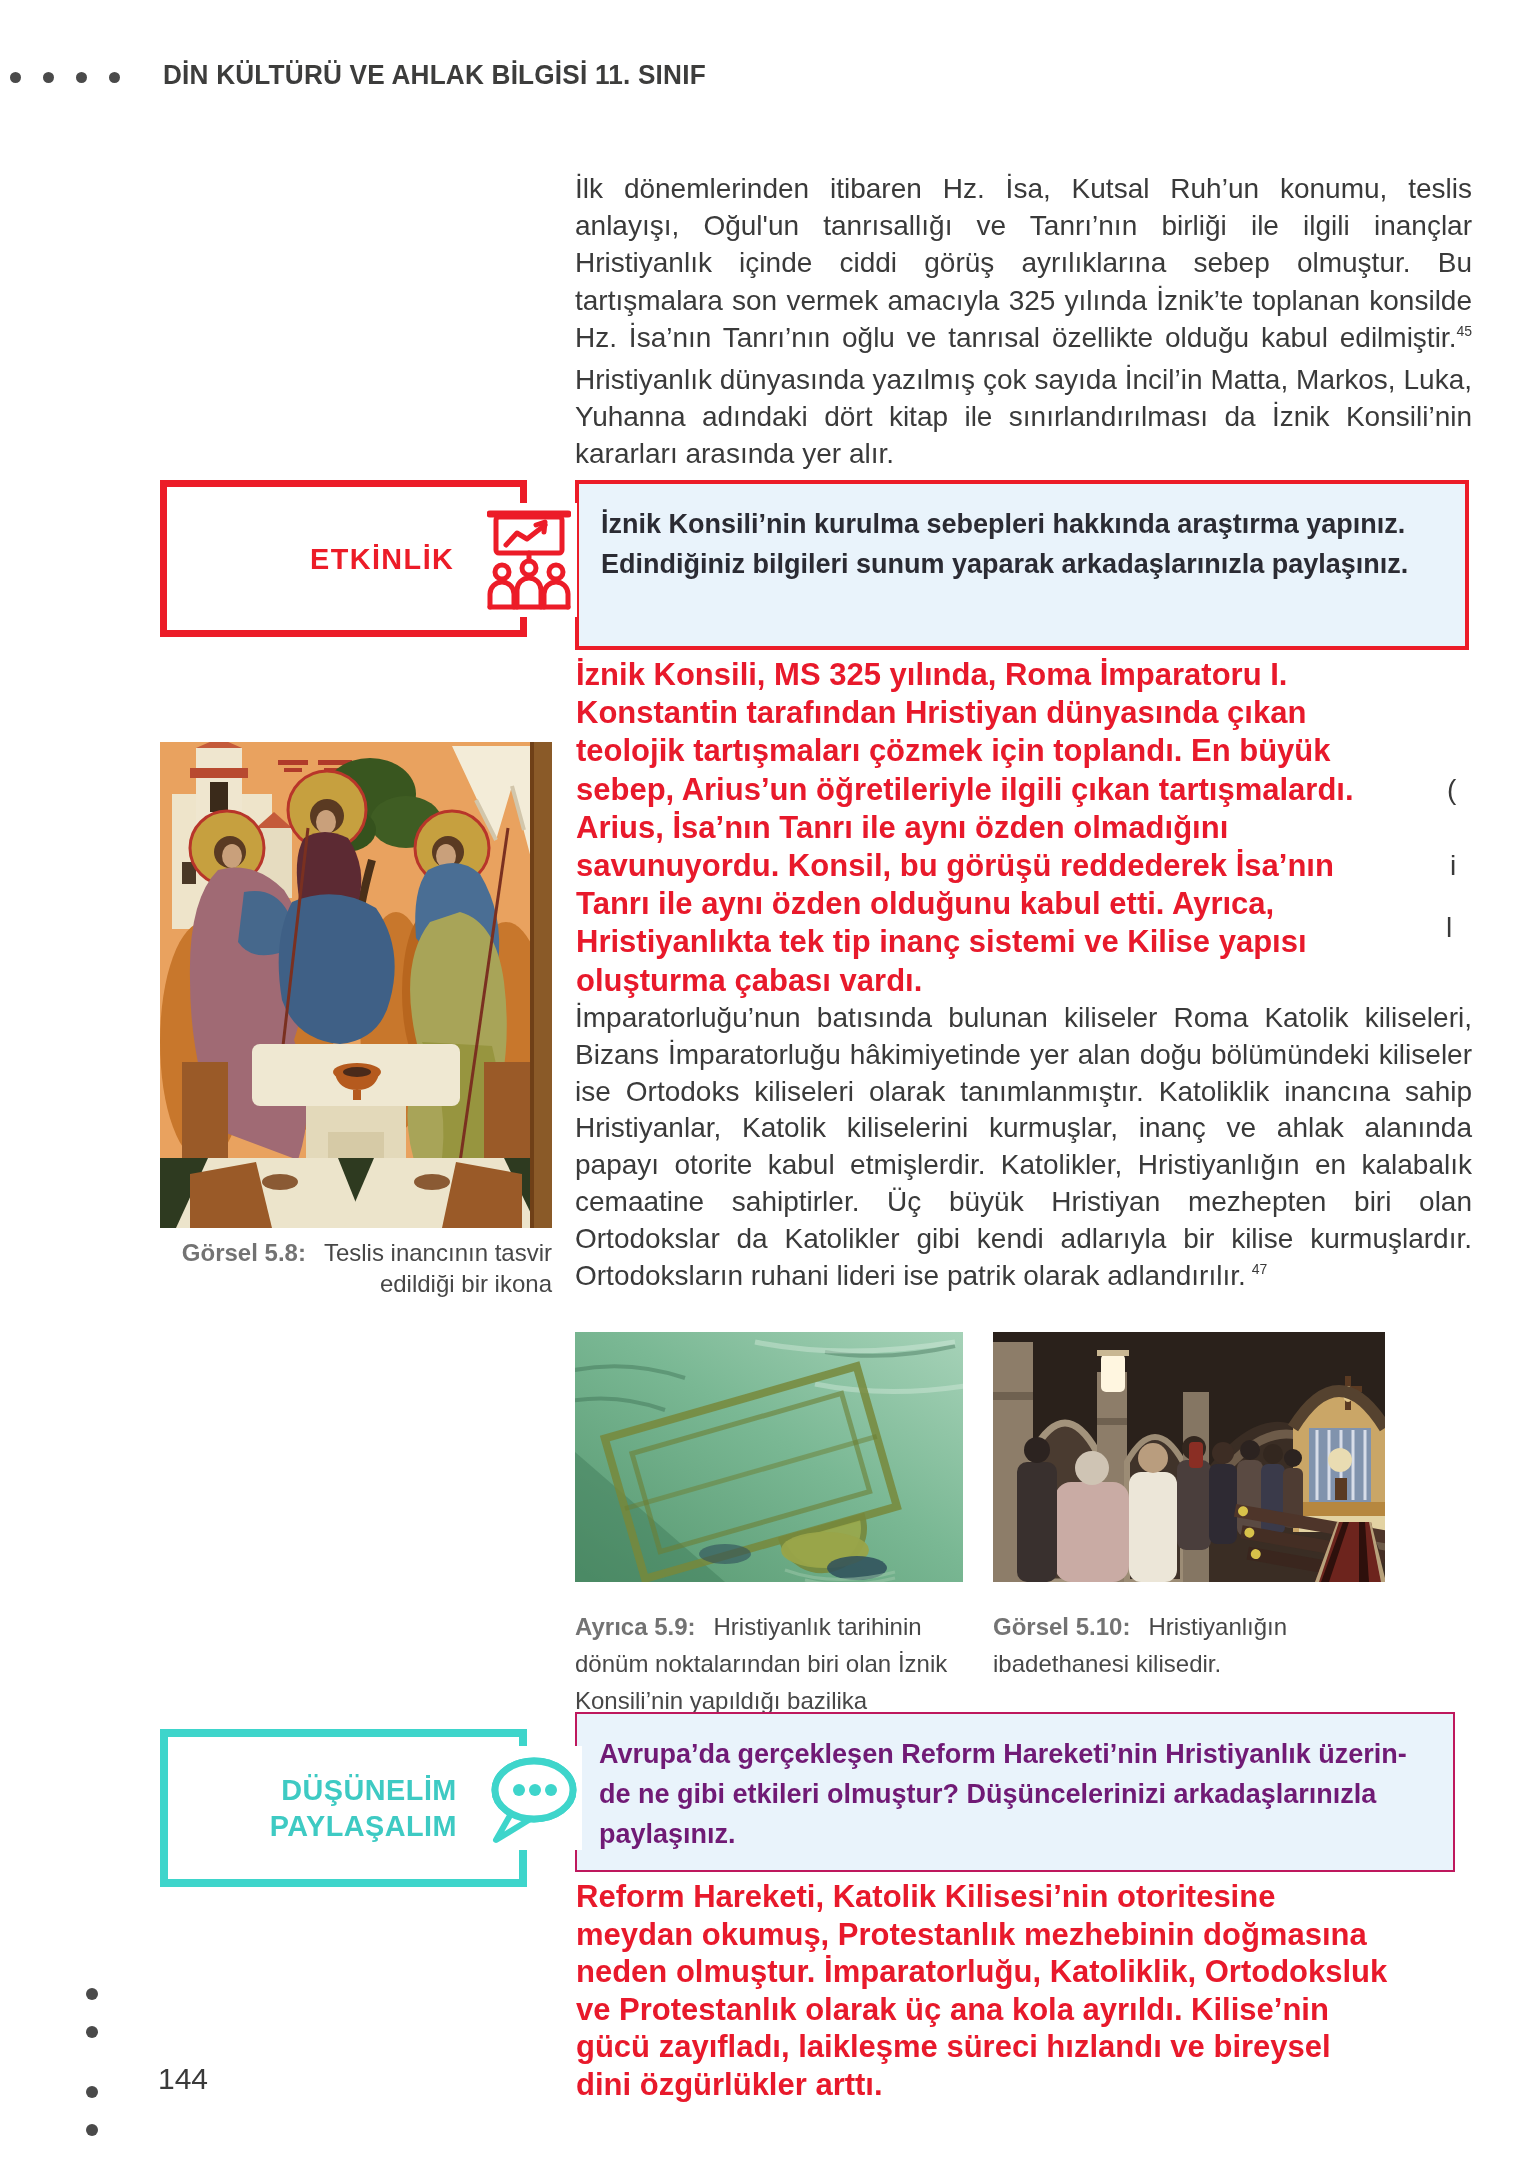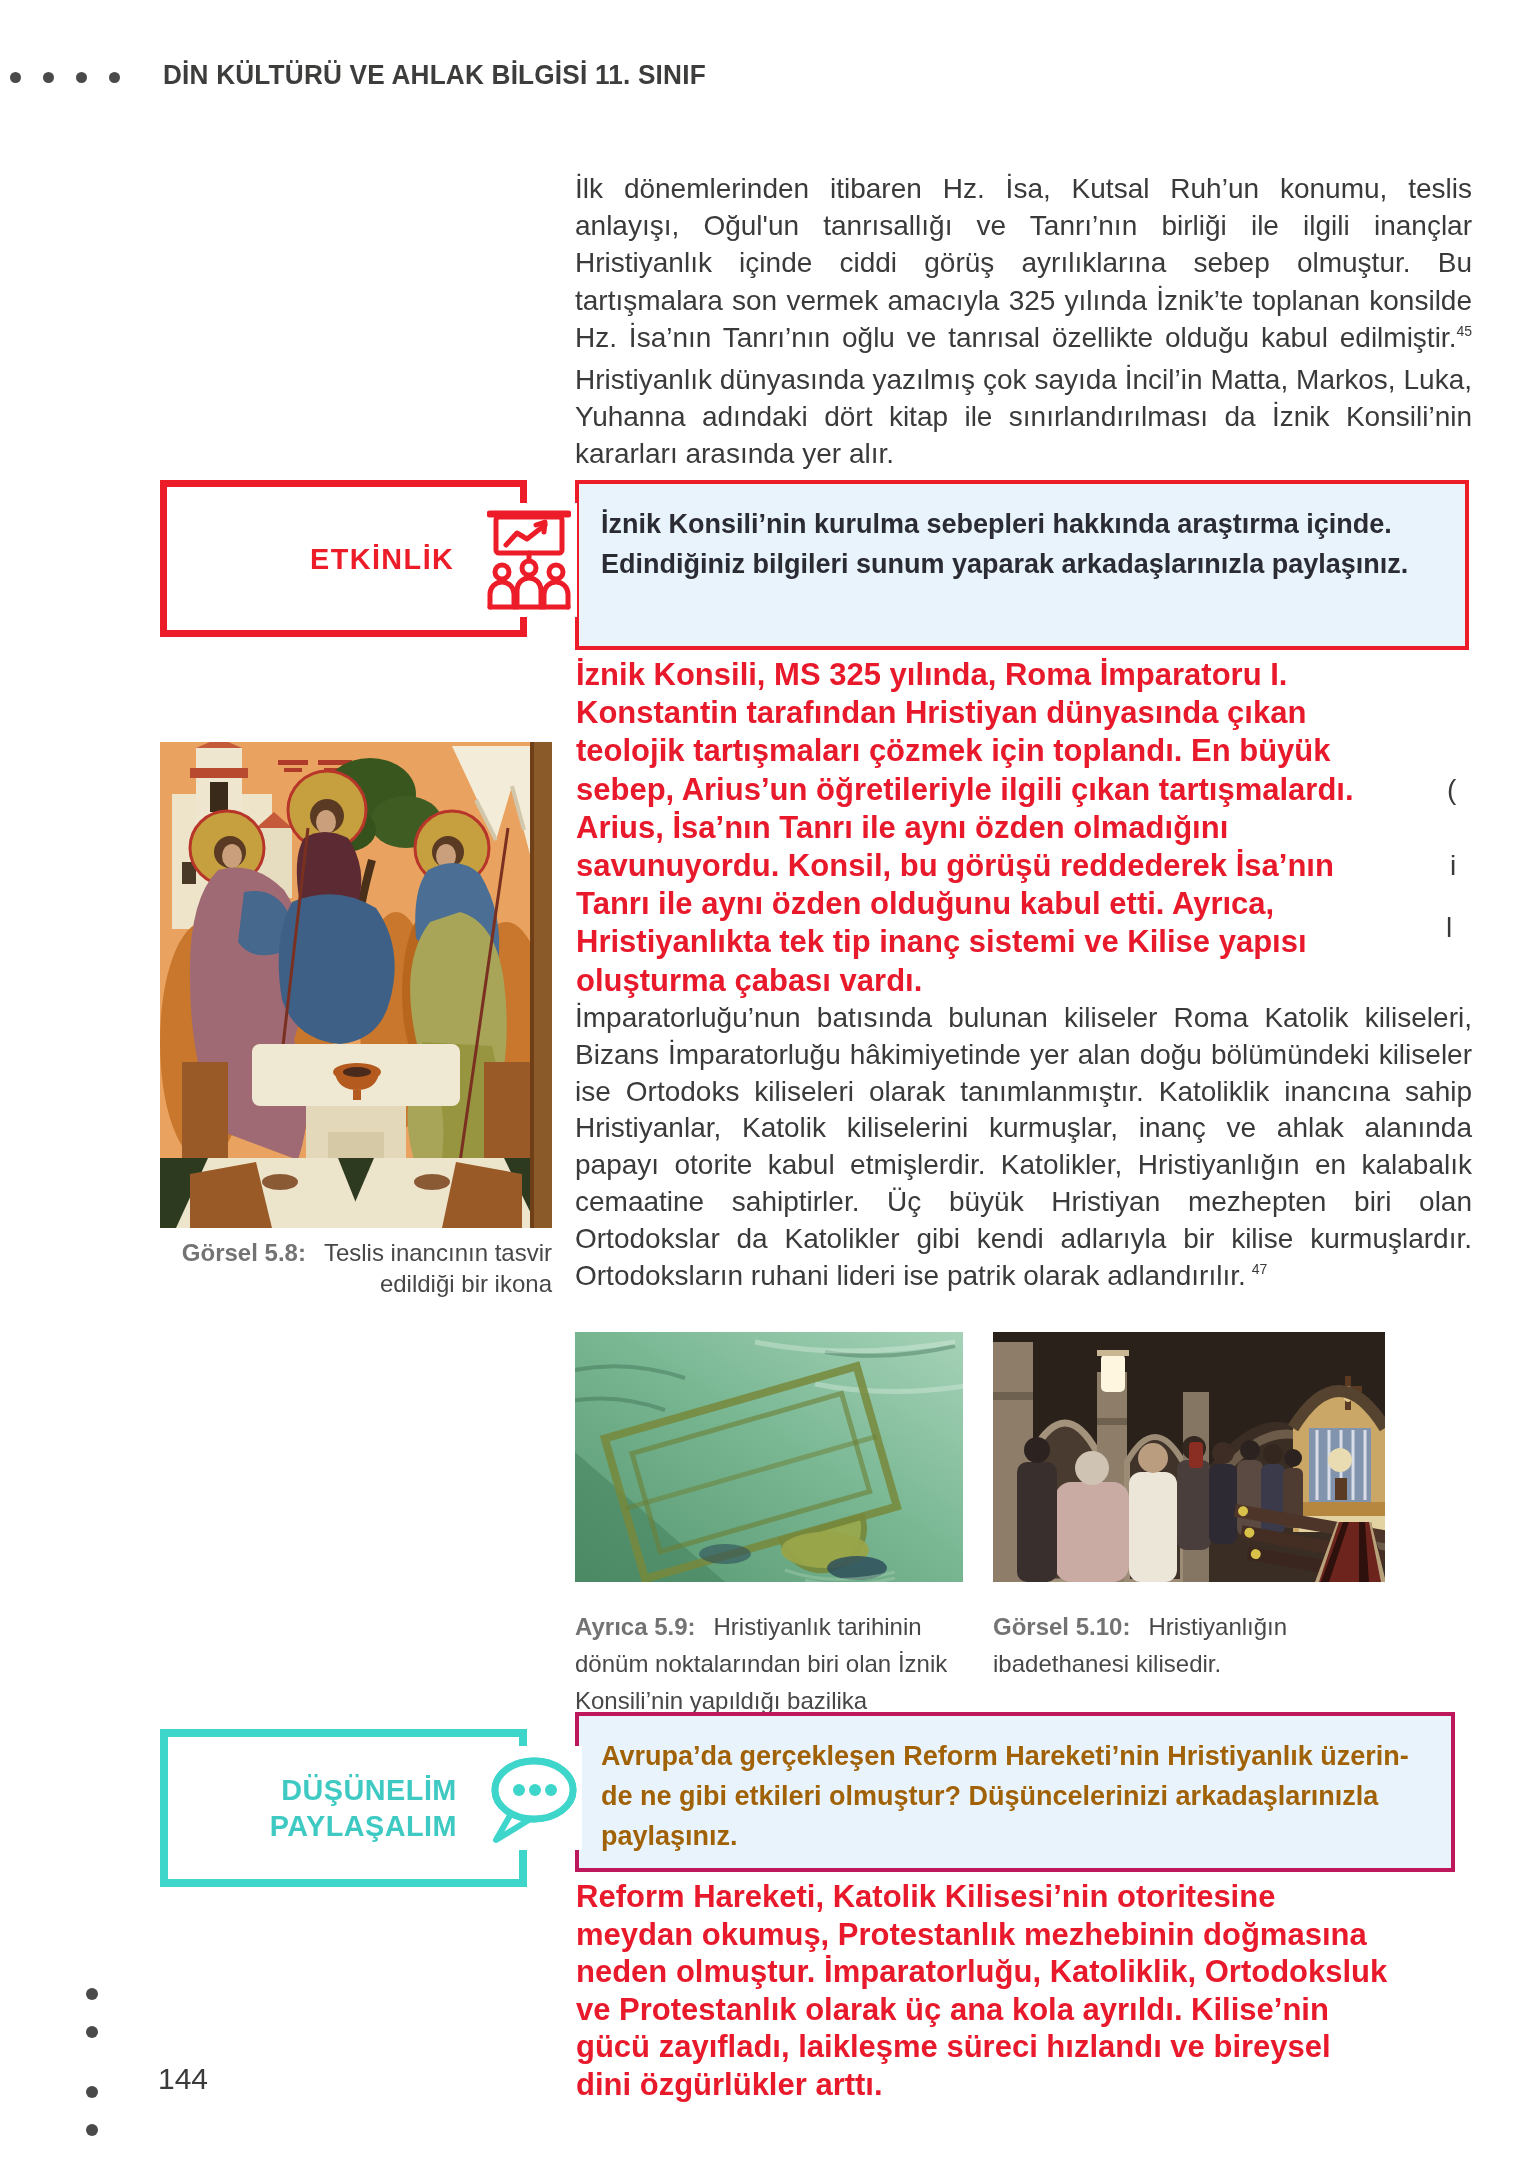--- a/index.html
+++ b/index.html
@@ -43,22 +43,22 @@
   .caption-rest{margin-left:18px;}
   .cap-5-8{left:150px;top:1237px;width:402px;text-align:right;}
   .cap-5-9{left:575px;top:1608px;width:408px;line-height:37px;}
   .cap-5-10{left:993px;top:1608px;width:350px;line-height:37px;}
 
   
   .think-teal-box{left:160px;top:1712px;width:367px;height:158px;border:8px solid #3ed5cb;box-sizing:border-box;
     display:flex;flex-direction:column;align-items:flex-end;justify-content:center;padding-right:62px;margin-top:17px;}
   .think-label{font-size:30px;font-weight:700;color:#3ecac3;line-height:36px;text-align:right;letter-spacing:0.5px;transform:scaleX(.96);transform-origin:right;}
   .bubble-icon-wrap{left:478px;top:1746px;width:104px;height:104px;background:#fff;display:flex;align-items:center;justify-content:center;z-index:3;}
-  .think-blue-box{left:575px;top:1712px;width:880px;height:160px;background:#e9f3fb;border:4px solid #be185d;box-sizing:border-box;
-    padding:20px 0 0 22px;font-size:27px;font-weight:700;color:#a16207;line-height:40px;}
+  .think-blue-box{left:575px;top:1712px;width:880px;height:160px;background:#e9f3fb;border:2px solid #be185d;box-sizing:border-box;
+    padding:20px 0 0 22px;font-size:27px;font-weight:700;color:#701a75;line-height:40px;}
 
   
   .page-number{left:158px;top:2062px;font-size:30px;color:#3a3a3a;}
   .dots-col{left:86px;top:1988px;display:flex;flex-direction:column;}
   .dots-col .dot{width:12px;height:12px;}
   .dgap-s{margin-top:26px;} .dgap-l{margin-top:48px;}
 </style>
 </head>
 <body>
 
@@ -86,21 +86,21 @@
       <circle cx="15" cy="64" r="7"></circle>
       <circle cx="42" cy="60" r="7"></circle>
       <circle cx="69" cy="64" r="7"></circle>
       <path d="M3,99 V86 a12,12 0 0 1 24,0 V99"></path>
       <path d="M30,99 V82 a12,12 0 0 1 24,0 V99"></path>
       <path d="M57,99 V86 a12,12 0 0 1 24,0 V99"></path>
       <line x1="3" y1="99" x2="81" y2="99"></line>
     </g>
   </svg>
 </div>
-<div class="abs activity-blue-box pre">İznik Konsili’nin kurulma sebepleri hakkında araştırma içinde.
+<div class="abs activity-blue-box pre">İznik Konsili’nin kurulma sebepleri hakkında araştırma yapınız.
 Edindiğiniz bilgileri sunum yaparak arkadaşlarınızla paylaşınız.</div>
 
 <div class="abs red-note red-note-1 pre">İznik Konsili, MS 325 yılında, Roma İmparatoru I.
 Konstantin tarafından Hristiyan dünyasında çıkan
 teolojik tartışmaları çözmek için toplandı. En büyük
 sebep, Arius’un öğretileriyle ilgili çıkan tartışmalardı.
 Arius, İsa’nın Tanrı ile aynı özden olmadığını
 savunuyordu. Konsil, bu görüşü reddederek İsa’nın
 Tanrı ile aynı özden olduğunu kabul etti. Ayrıca,
 Hristiyanlıkta tek tip inanç sistemi ve Kilise yapısı

